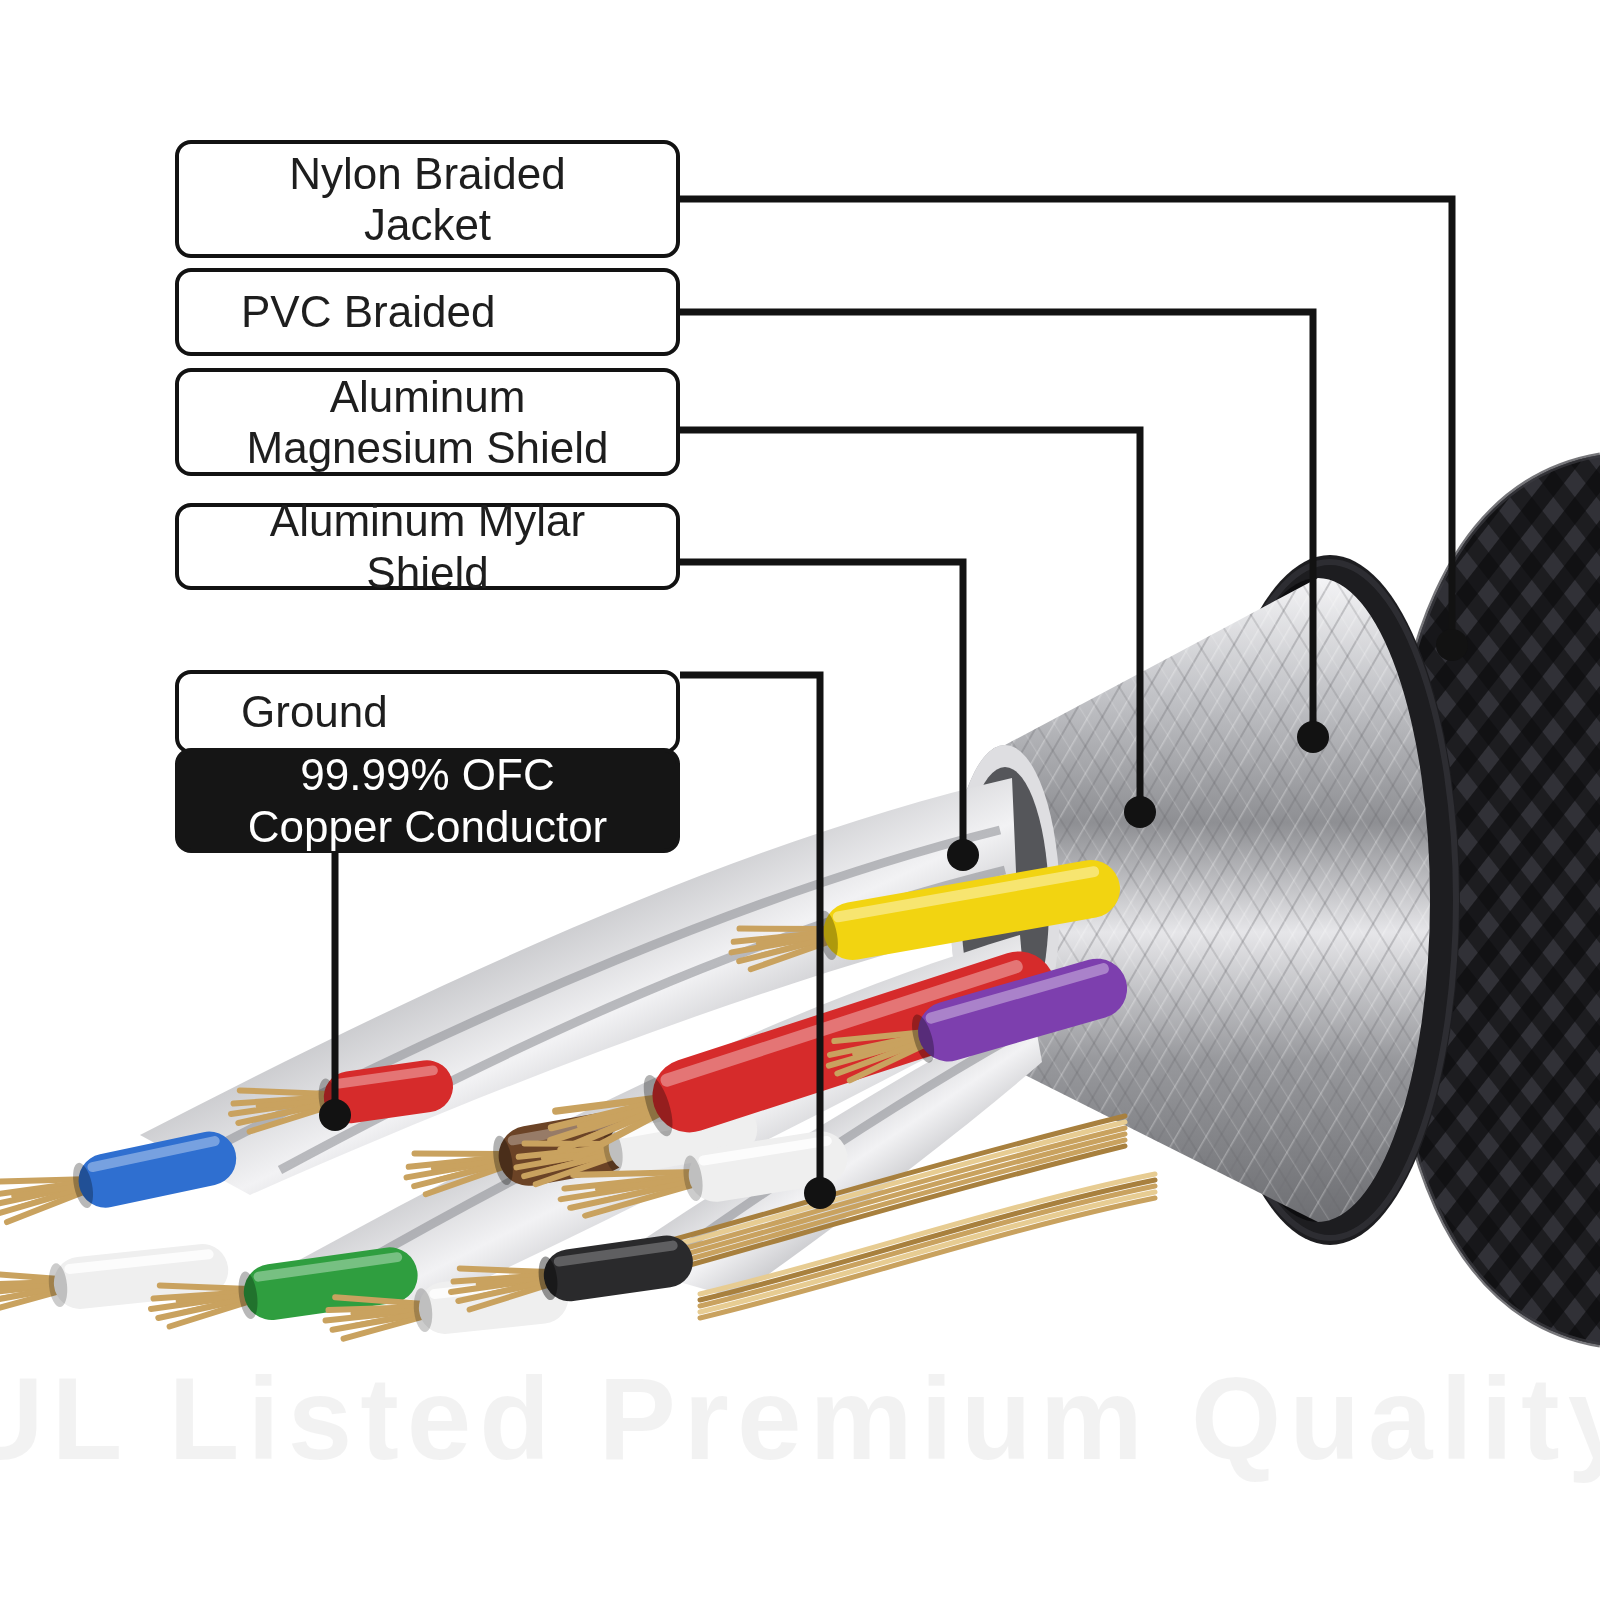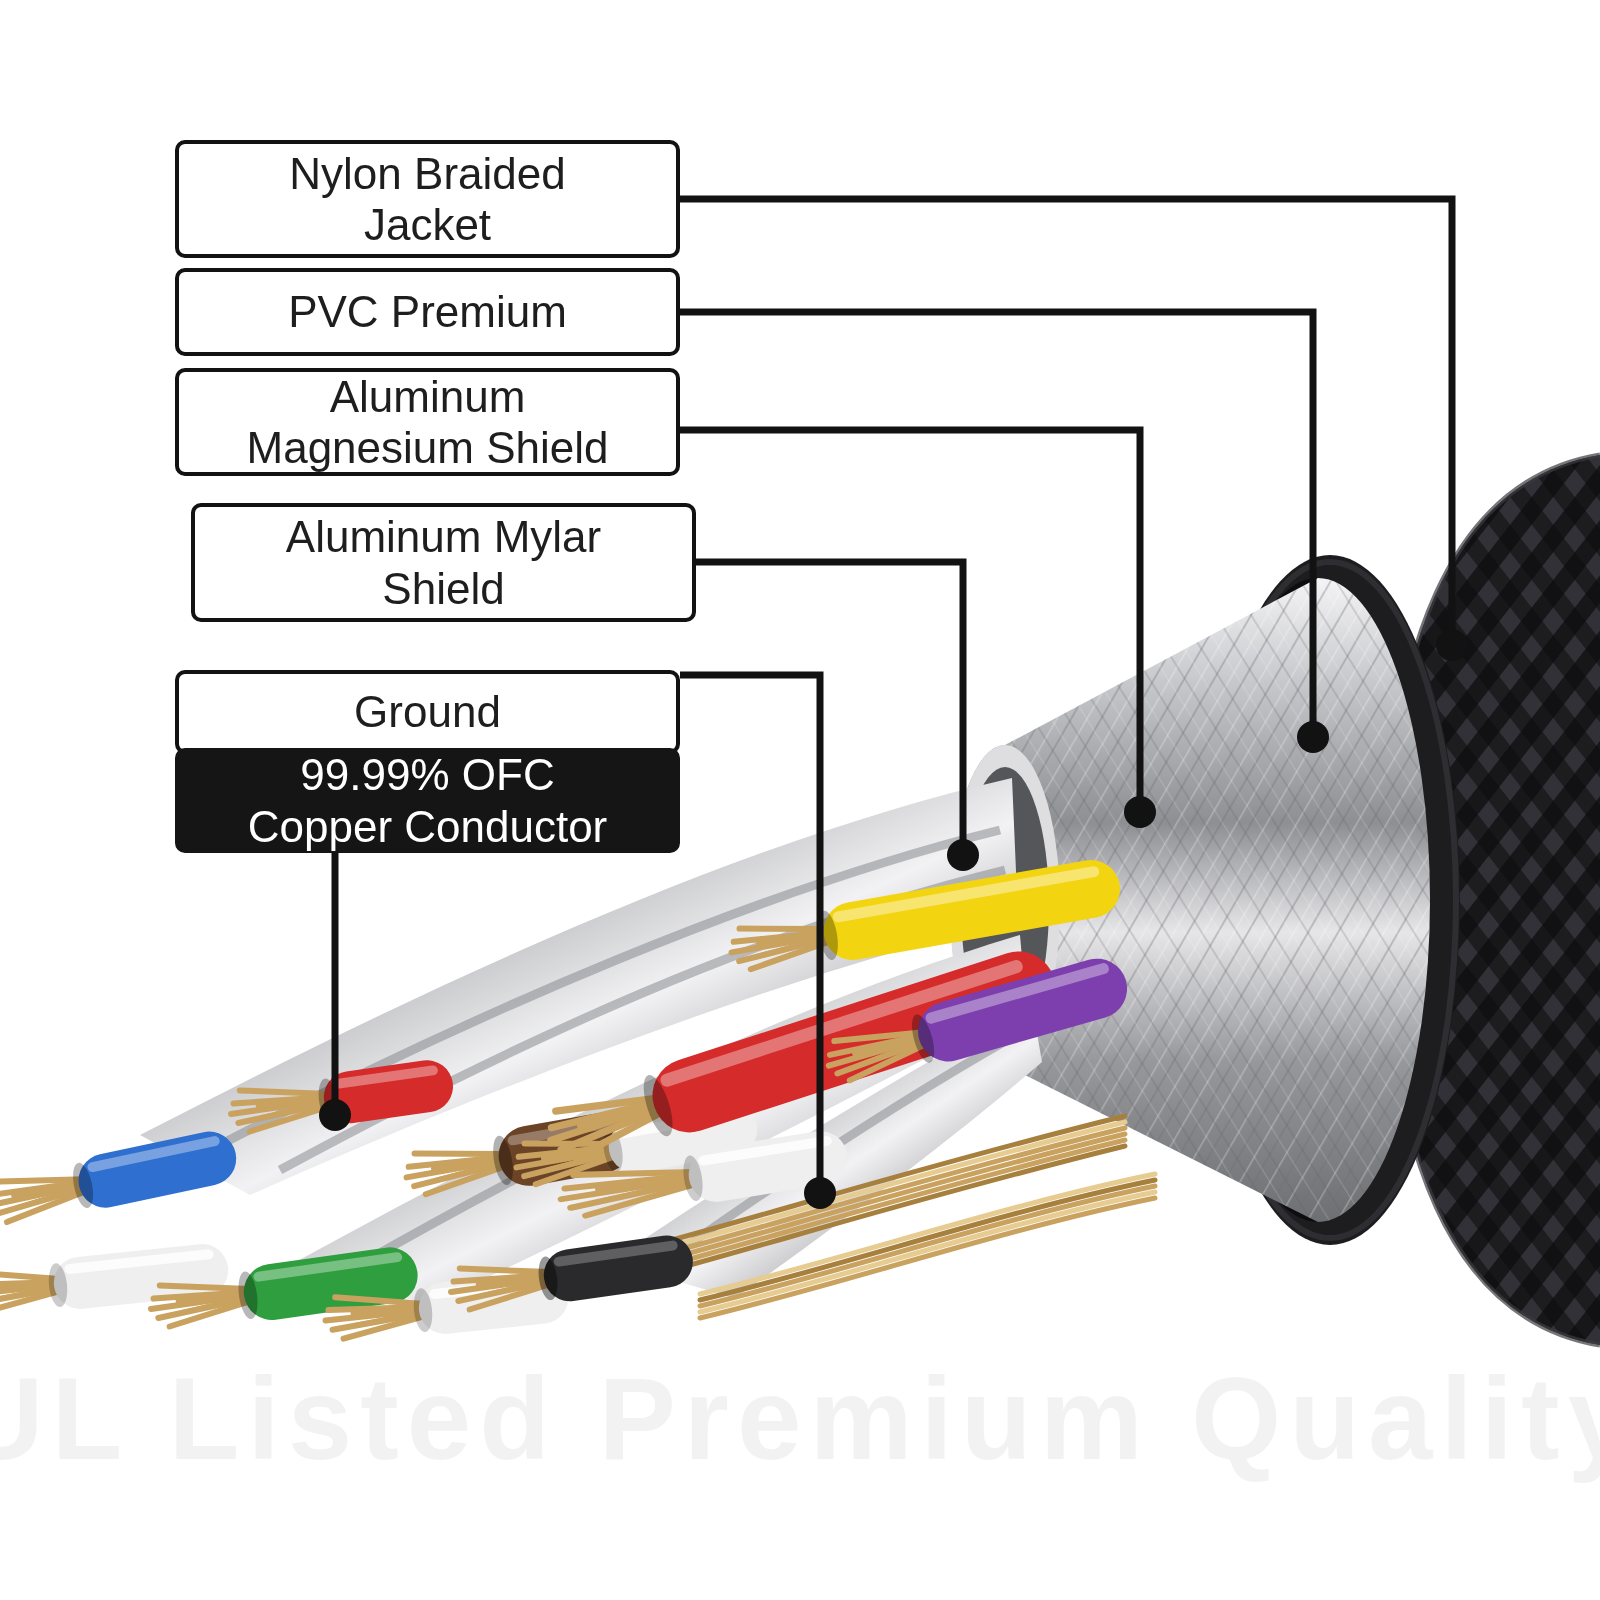--- a/index.html
+++ b/index.html
@@ -5,22 +5,22 @@
   html,body{margin:0;padding:0;}
   body{
     width:1600px;height:1600px;background:#ffffff;
     font-family:"Liberation Sans",sans-serif;
     position:relative;overflow:hidden;
   }
   .stage{position:absolute;inset:0;width:1600px;height:1600px;}
   svg.scene{position:absolute;left:0;top:0;display:block;}
   .label-box{
     position:absolute;left:175px;width:505px;box-sizing:border-box;
-    border:4px solid #121212;border-radius:10px;background:#ffffff;
-    display:flex;align-items:center;justify-content:center;
+    border:4px solid #121212;border-radius:16px;background:#ffffff;
+    display:flex;align-items:center;justify-content:flex-start;
     text-align:center;font-size:44px;line-height:1.16;color:#1e1e1e;
     padding:0 62px;z-index:3;
   }
   .label-box.dark{background:#151515;color:#ffffff;border-color:#151515;}
   .label-box span{display:block;}
   .watermark{
     position:absolute;left:50%;top:1352px;transform:translateX(-50%);
     font-size:116px;font-weight:bold;letter-spacing:8px;white-space:nowrap;
     color:rgba(0,0,0,0.05);z-index:1;
   }
@@ -207,26 +207,26 @@
       <circle cx="963" cy="855" r="16"></circle>
       <circle cx="820" cy="1193" r="16"></circle>
       <circle cx="335" cy="1115" r="16"></circle>
     </g>
   </svg>
 
   <div class="label-box" style="top:140px;height:118px;">
     <span>Nylon Braided Jacket</span>
   </div>
   <div class="label-box" style="top:268px;height:88px;">
-    <span>PVC Premium</span>
+    <span>PVC Braided</span>
   </div>
   <div class="label-box" style="top:368px;height:108px;">
     <span>Aluminum Magnesium Shield</span>
   </div>
-  <div class="label-box" style="top:503px;height:119px;margin-left:16px;">
+  <div class="label-box" style="top:503px;height:87px;">
     <span>Aluminum Mylar Shield</span>
   </div>
   <div class="label-box" style="top:670px;height:84px;">
     <span>Ground</span>
   </div>
   <div class="label-box dark" style="top:748px;height:105px;">
     <span>99.99% OFC Copper Conductor</span>
   </div>
 
   <div class="watermark">UL Listed Premium Quality</div>

